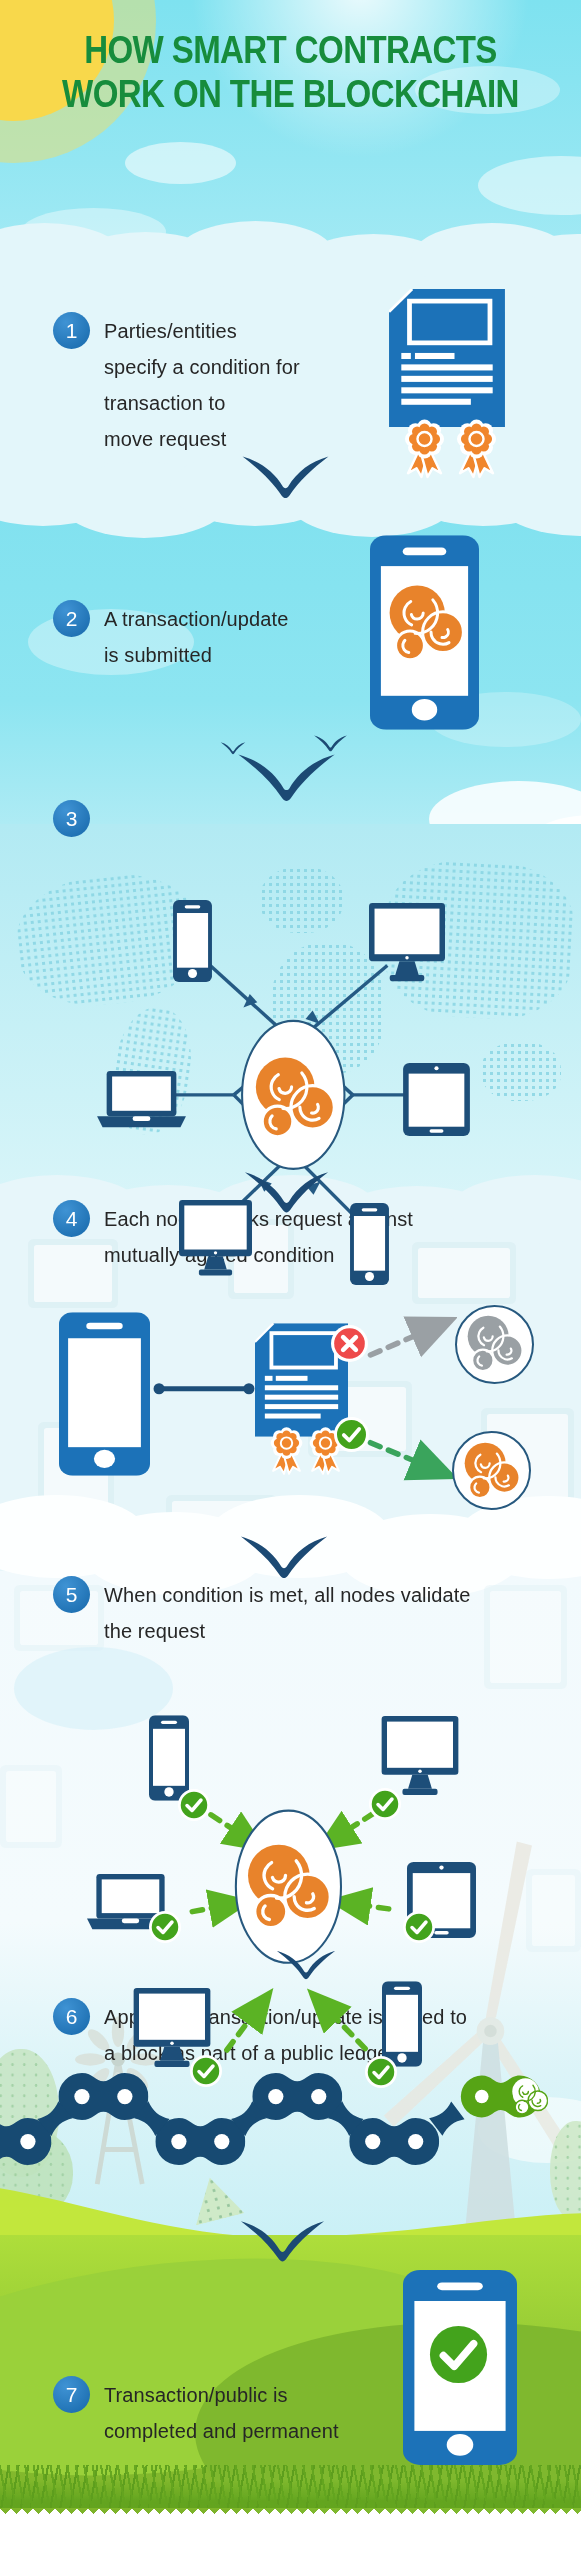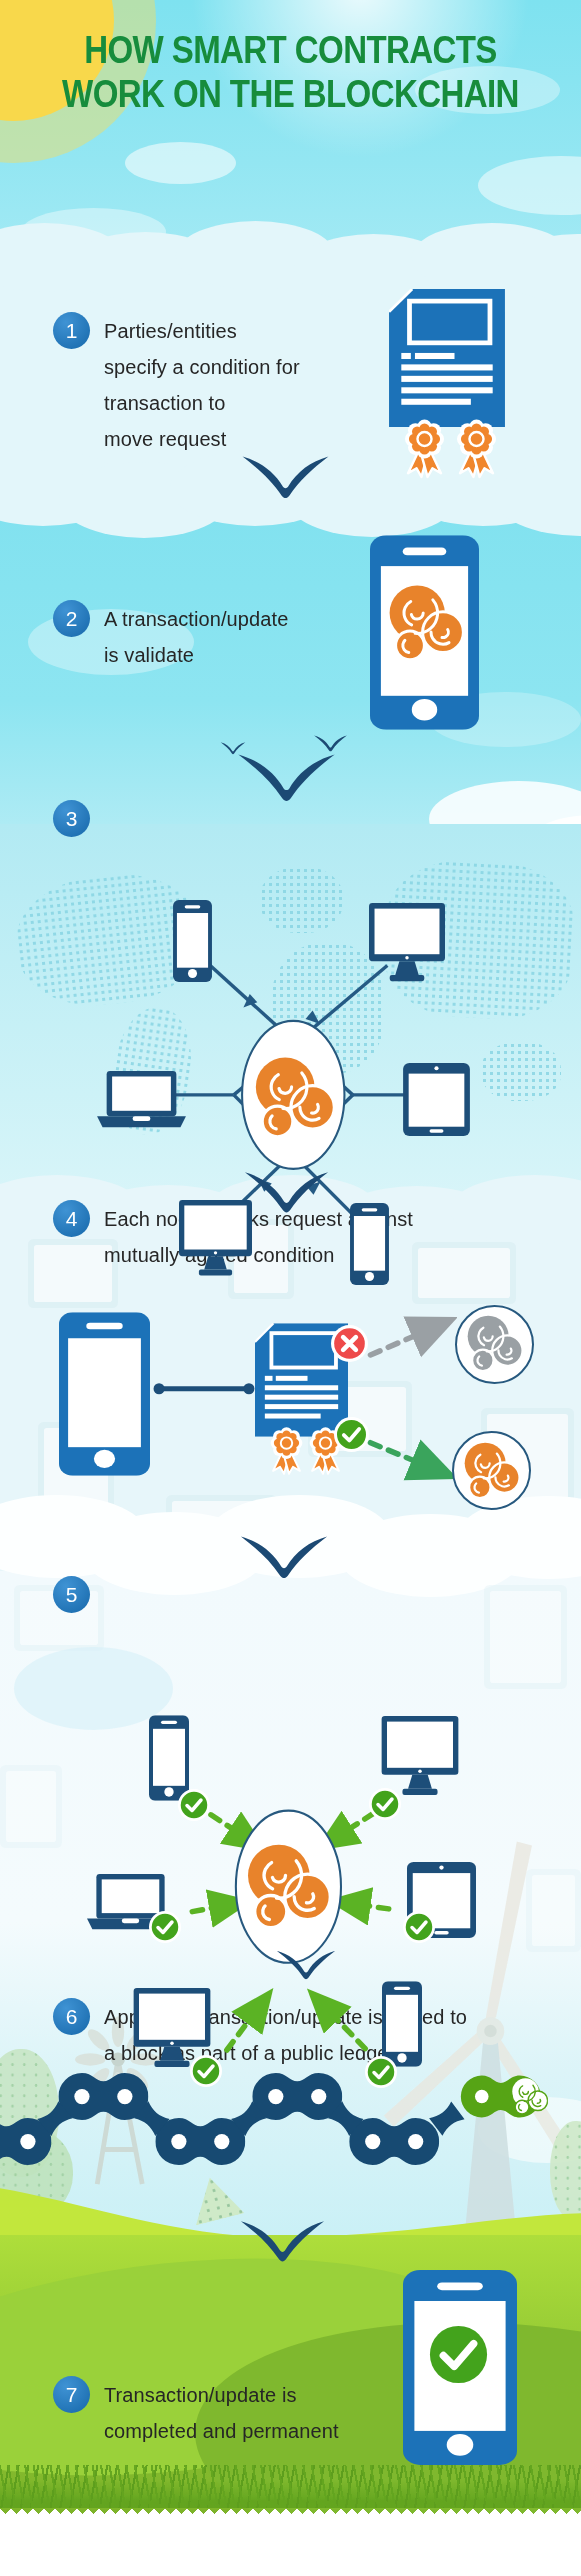--- a/index.html
+++ b/index.html
@@ -312,41 +312,43 @@
   <div class="step" style="left:53px;top:313px;width:249px">
     <div class="step-num">1</div>
     <div class="step-text">Parties/entities
 specify a condition for
 transaction to
 move request</div>
   </div>
   <div class="step" style="left:53px;top:601px;width:291px">
     <div class="step-num">2</div>
     <div class="step-text">A transaction/update
-is validate</div>
+is submitted</div>
   </div>
   <div class="step" style="left:53px;top:801px;width:360px">
     <div class="step-num">3</div>
   </div>
   <div class="step" style="left:53px;top:1201px;width:388px">
     <div class="step-num">4</div>
     <div class="step-text">Each node checks request against
 mutually agreed condition</div>
   </div>
   <div class="step" style="left:53px;top:1577px;width:457px">
     <div class="step-num">5</div>
+    <div class="step-text">When condition is met, all nodes validate
+the request</div>
   </div>
   <div class="step" style="left:53px;top:1999px;width:443px">
     <div class="step-num">6</div>
     <div class="step-text">Approved transaction/update is added to
 a block as part of a public ledger</div>
   </div>
   <div class="step" style="left:53px;top:2377px;width:318px">
     <div class="step-num">7</div>
-    <div class="step-text">Transaction/update is
+    <div class="step-text">Transaction/public is
 completed and permanent</div>
   </div>
 
   <svg class="ic c-devblue" style="left:389px;top:289px" width="116" height="138" viewBox="0 0 168 200">
     <use href="#sym-contract" width="168" height="200"></use>
   </svg>
   <svg class="ic" style="left:403px;top:419px" width="43" height="62" viewBox="0 0 62 90">
     <use href="#sym-rosette" width="62" height="90"></use>
   </svg>
   <svg class="ic" style="left:455px;top:419px" width="43" height="62" viewBox="0 0 62 90">

